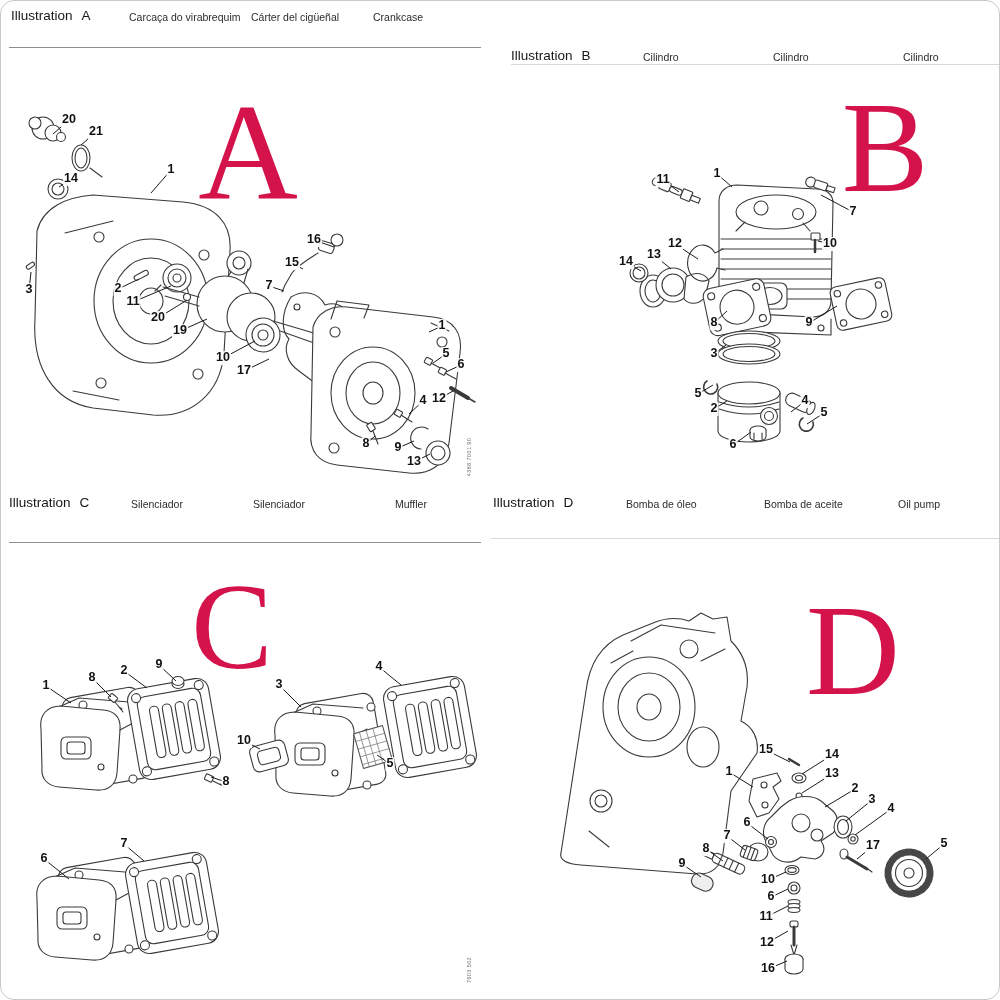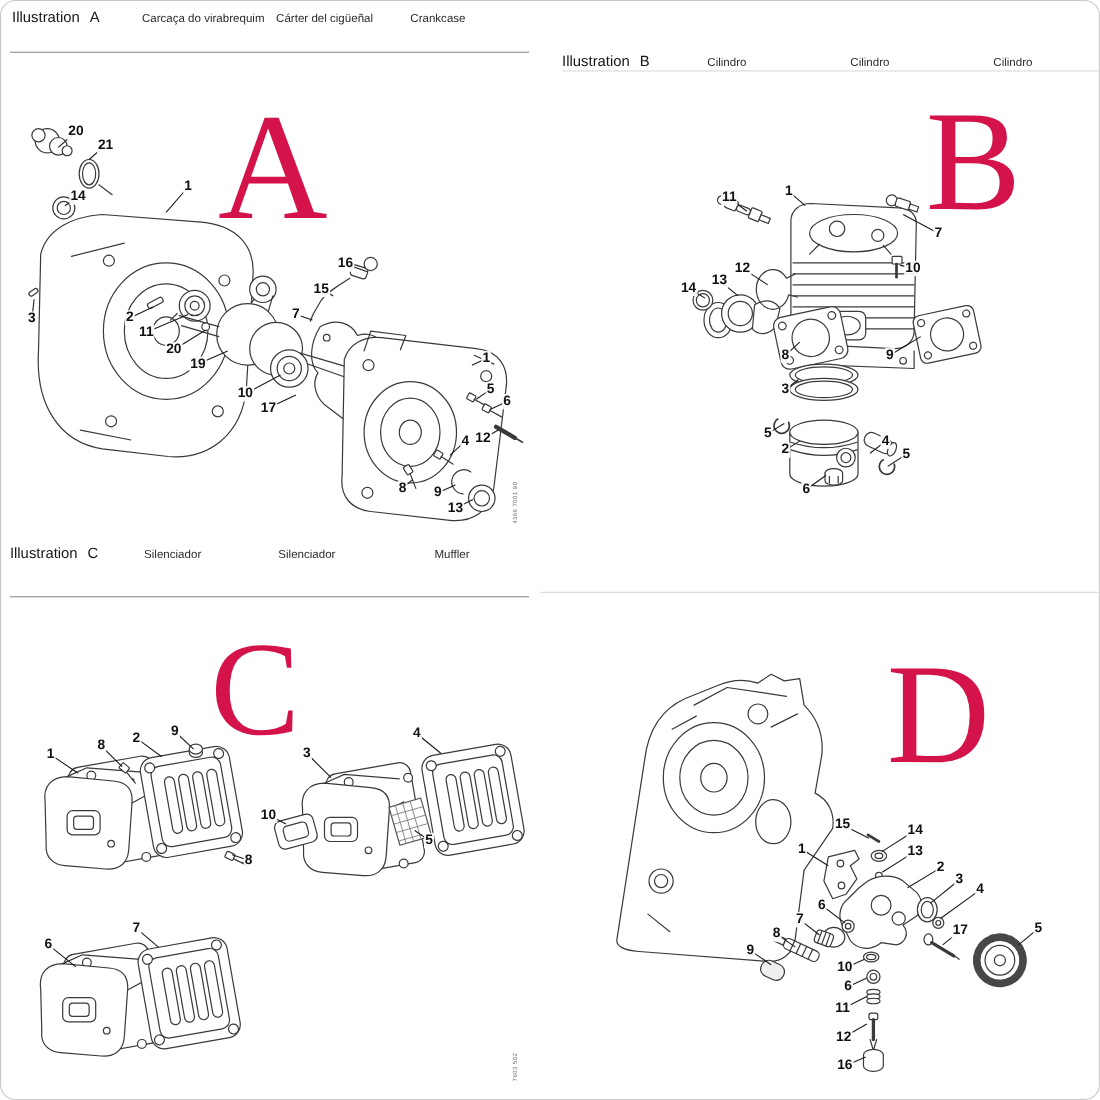--- a/index.html
+++ b/index.html
@@ -56,20 +56,26 @@
   <div class="rule rule-light" style="left:510px;top:63px;width:488px;"></div>
 
   <div class="hdr" style="left:8px;top:494px;width:472px;">
     <span class="hdr-title"><span>Illustration</span><span class="ltr">C</span></span>
     <span class="hdr-col" style="left:122px">Silenciador</span>
     <span class="hdr-col" style="left:244px">Silenciador</span>
     <span class="hdr-col" style="left:386px">Muffler</span>
   </div>
   <div class="rule rule-dark" style="left:8px;top:541px;width:472px;"></div>
 
+  <div class="hdr" style="left:492px;top:494px;width:506px;">
+    <span class="hdr-title"><span>Illustration</span><span class="ltr">D</span></span>
+    <span class="hdr-col" style="left:133px">Bomba de óleo</span>
+    <span class="hdr-col" style="left:271px">Bomba de aceite</span>
+    <span class="hdr-col" style="left:405px">Oil pump</span>
+  </div>
   <div class="rule rule-light" style="left:490px;top:537px;width:508px;"></div>
 
   <div class="big-letter" style="left:247px;top:151px;font-size:138px;color:#d5134b;">A</div>
   <div class="big-letter" style="left:884px;top:146px;font-size:130px;color:#d5134b;">B</div>
   <div class="big-letter" style="left:231px;top:626px;font-size:122px;color:#d5134b;">C</div>
   <div class="big-letter" style="left:852px;top:649px;font-size:130px;color:#d5134b;">D</div>
 
   <div class="vcode" style="left:468px;top:456px;">4366 7001 90</div>
   <div class="vcode" style="left:468px;top:969px;">7603 502</div>
 

